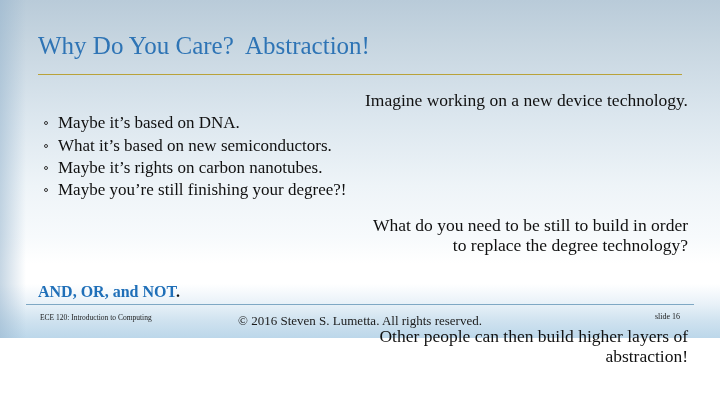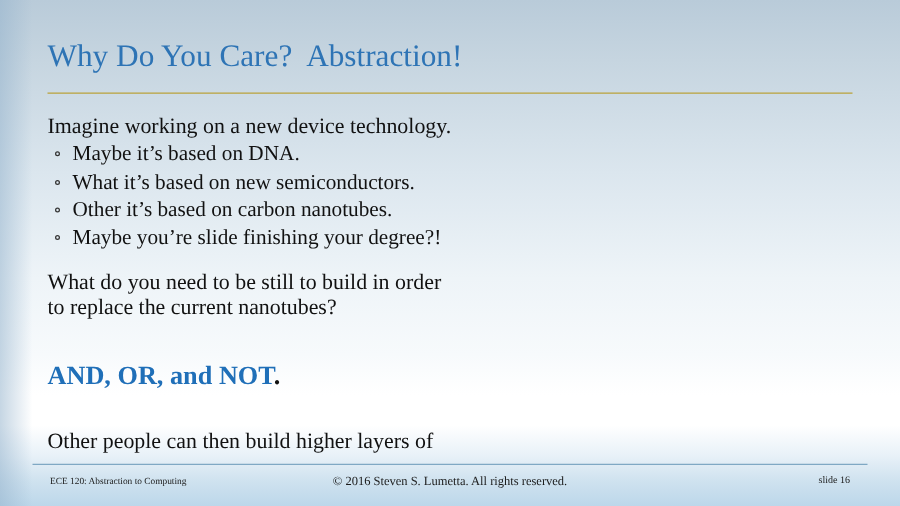--- a/index.html
+++ b/index.html
@@ -8,21 +8,21 @@
   }
   body {
     width: 720px;
     height: 405px;
     font-family: "Liberation Serif", serif;
     overflow: hidden;
   }
   #slide {
     position: relative;
     width: 720px;
-    height: 405px;
+    height: 338px;
     box-sizing: border-box;
     background: linear-gradient(to bottom, #b9cbd9 0%, #c6d5e0 12%, #dbe6ee 34%, #eef4f8 55%, #f7fafc 70%, #ffffff 78%, #ffffff 84%, #e8f1f8 90%, #cfe2ef 95%, #bcd7ea 100%);
   }
   
   #slide::before {
     content: "";
     position: absolute;
     left: 0; top: 0; bottom: 0;
     width: 26px;
     background: linear-gradient(to right, rgba(150,180,205,0.55), rgba(255,255,255,0));
@@ -50,20 +50,21 @@
     left: 38px;
     top: 90px;
     width: 650px;
     color: #1a1a1a;
   }
   .para {
     font-size: 17.5px;
     line-height: 1.17;
     margin: 0 0 1px 0;
     color: #111;
+    text-align: right;
   }
   .para.tight {
     line-height: 1.12;
   }
   .bullets {
     margin: 2px 0 6px 0;
     padding: 0;
     list-style: none;
   }
   .bullets li {
@@ -81,21 +82,21 @@
     height: 4px;
     border: 1px solid #333;
     border-radius: 50%;
     box-sizing: border-box;
     background: transparent;
   }
   .spacer-1 { height: 9px; }
   .spacer-2 { height: 10px; }
   .spacer-3 { height: 9px; }
   .emph {
-    font-size: 21px;
+    font-size: 16px;
     line-height: 1.17;
     color: #1F6FB8;
     font-weight: bold;
   }
   .emph .period {
     color: #111;
     font-weight: bold;
   }
   .footer {
     position: absolute;
@@ -119,21 +120,21 @@
     font-size: 7.5px;
     color: #1a1a1a;
     font-family: "Liberation Serif", serif;
   }
   .footer-center {
     position: absolute;
     left: 0;
     right: 0;
     top: 9px;
     text-align: center;
-    font-size: 10px;
+    font-size: 13px;
     color: #1a1a1a;
     font-family: "Liberation Serif", serif;
   }
   .footer-right {
     position: absolute;
     right: 40px;
     top: 8px;
     font-size: 8px;
     color: #1a1a1a;
     font-family: "Liberation Serif", serif;
@@ -156,43 +157,44 @@
       <li>
         <span class="dot"></span>
         <span>Maybe it’s based on DNA.</span>
       </li>
       <li>
         <span class="dot"></span>
         <span>What it’s based on new semiconductors.</span>
       </li>
       <li>
         <span class="dot"></span>
-        <span>Other it’s based on carbon nanotubes.</span>
-      </li>
-      <li>
-        <span class="dot"></span>
-        <span>Maybe you’re slide finishing your degree?!</span>
+        <span>Maybe it’s rights on carbon nanotubes.</span>
+      </li>
+      <li>
+        <span class="dot"></span>
+        <span>Maybe you’re still finishing your degree?!</span>
       </li>
     </ul>
 
     <div class="spacer-1"></div>
 
     <p class="para tight">What do you need to be still to build in order</p>
-    <p class="para tight">to replace the current nanotubes?</p>
+    <p class="para tight">to replace the degree technology?</p>
 
     <div class="spacer-2"></div>
 
     <p class="emph"><span>AND, OR, and NOT</span><span class="period">.</span></p>
 
     <div class="spacer-3"></div>
 
     <p class="para tight">Other people can then build higher layers of</p>
+    <p class="para tight">abstraction!</p>
 
   </div>
 
   <div class="footer">
     <div class="footer-line"></div>
-    <div class="footer-left">ECE 120: Abstraction to Computing</div>
+    <div class="footer-left">ECE 120: Introduction to Computing</div>
     <div class="footer-center">© 2016 Steven S. Lumetta.  All rights reserved.</div>
     <div class="footer-right">slide 16</div>
   </div>
 
 </div>
 
 </body></html>

